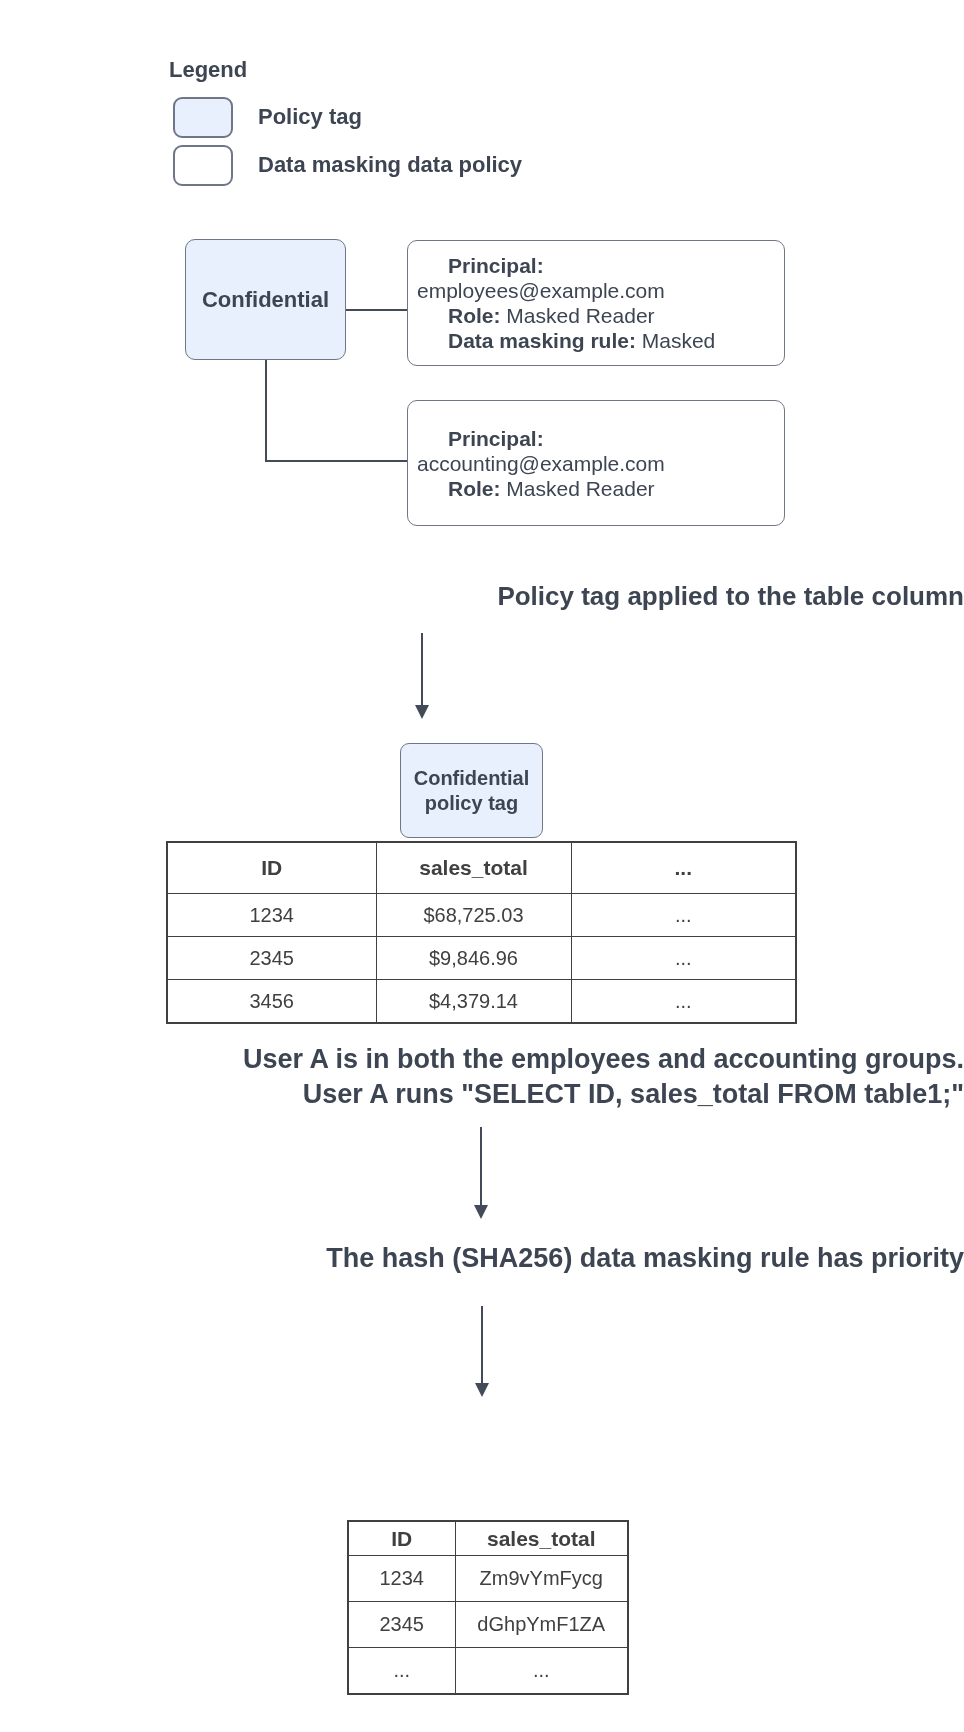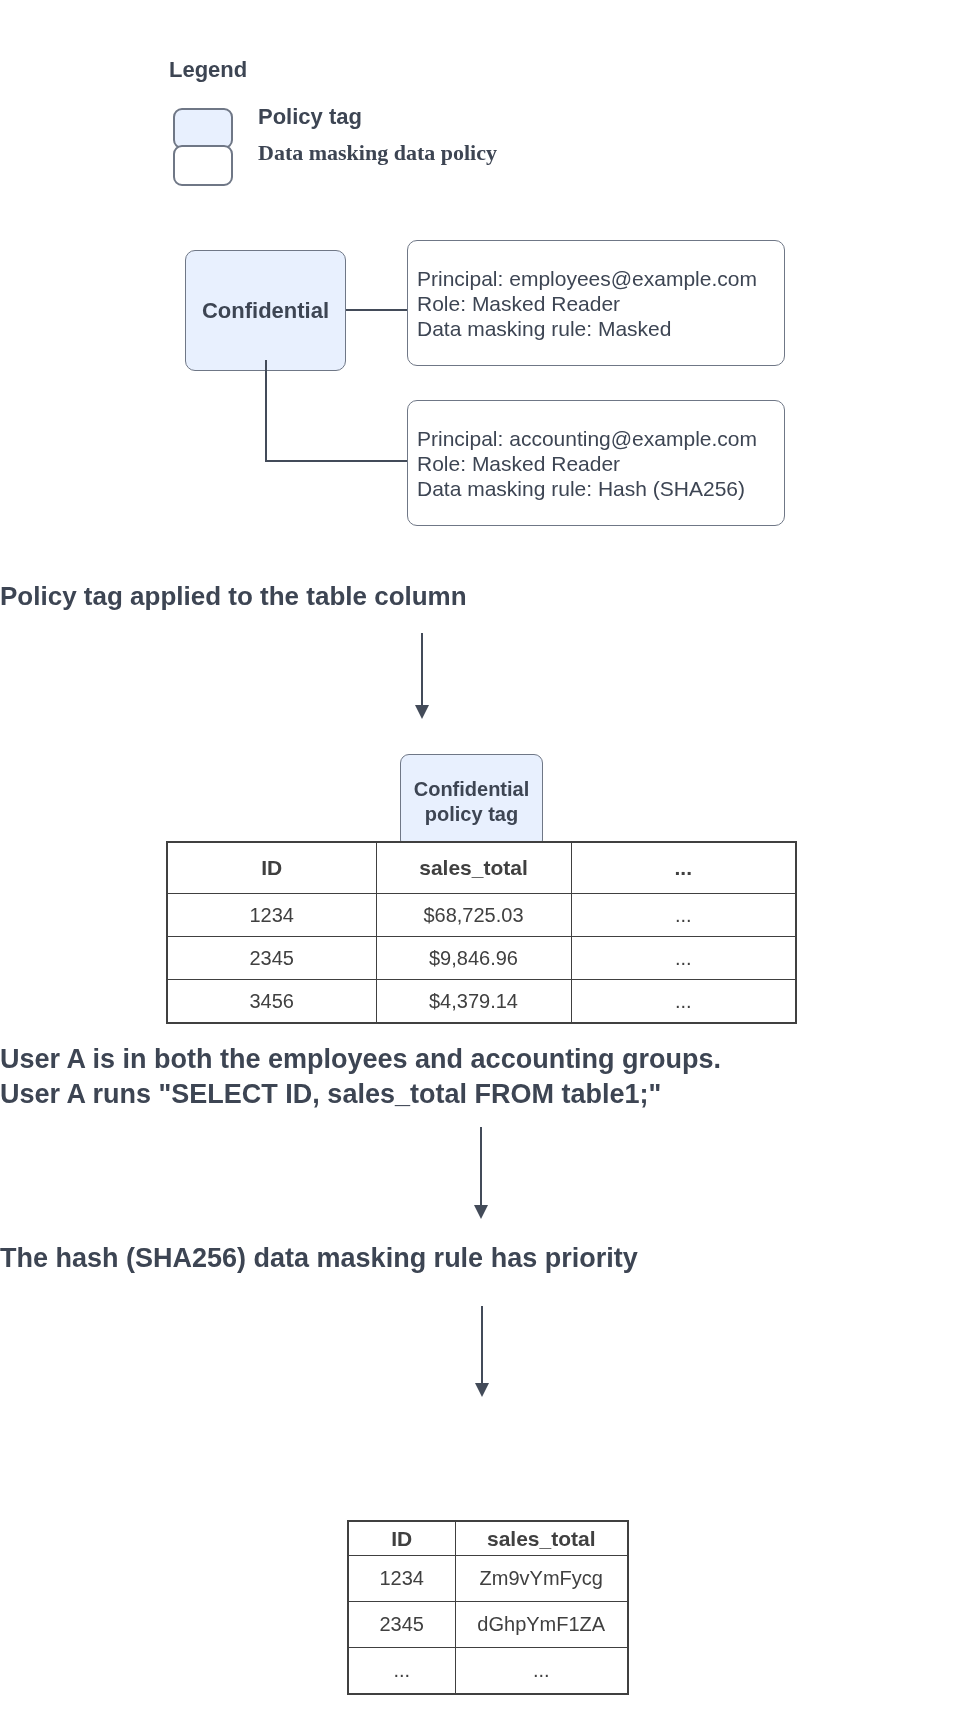--- a/index.html
+++ b/index.html
@@ -6,51 +6,51 @@
   .canvas {
     position:relative; width:964px; height:1732px; background:#ffffff;
     font-family:"Liberation Sans", sans-serif; color:#3d4553; overflow:hidden;
   }
   .abs { position:absolute; }
   .node {
     position:absolute; box-sizing:border-box;
     border:1.5px solid #6f7786; border-radius:10px;
     display:flex; align-items:center; justify-content:center;
   }
-  .fill-blue { background:#e8f0fe;margin-top:11px; }
+  .fill-blue { background:#e8f0fe; }
   .fill-white { background:#ffffff; }
 
   
   #legend-title { left:169px; top:57px; font-size:22px; font-weight:bold; }
   .legend-swatch { position:absolute; left:173px; width:60px; height:41px;
     box-sizing:border-box; border:2px solid #6f7786; border-radius:9px; }
   #legend-swatch-policy-tag { top:97px; }
   #legend-swatch-data-policy { top:145px; }
   .legend-label { position:absolute; left:258px; font-size:22px; font-weight:bold; }
   #legend-label-policy-tag { top:104px; }
-  #legend-label-data-policy { top:140px;font-family:Liberation Serif, serif; }
+  #legend-label-data-policy { top:152px; }
 
   
   #confidential-node { left:185px; top:239px; width:161px; height:121px;
     font-size:22px; font-weight:bold; }
   .policy-box { left:407px; width:378px; height:126px;
     flex-direction:column; align-items:flex-start; justify-content:center;
     padding-left:9px; font-size:21px; line-height:25px; }
   #policy1 { top:240px; }
   #policy2 { top:400px; }
-  .pline b { font-weight:normal; }
+  .pline b { font-weight:bold;margin-left:31px; }
 
   
   .line { position:absolute; background:#434b59; }
   #conn1  { left:346px; top:309px; width:61px;  height:2px; }
   #conn2v { left:265px; top:360px; width:2px;   height:102px; }
   #conn2h { left:265px; top:460px; width:142px; height:2px; }
 
   
-  .heading { position:absolute; left:0; width:964px; text-align:left; font-weight:bold; }
+  .heading { position:absolute; left:0; width:964px; text-align:right; font-weight:bold; }
   #heading-applied  { top:581px;  font-size:26px; }
   #heading-groups   { top:1042px; font-size:27px; line-height:35px; }
   #heading-priority { top:1243px; font-size:27px; }
 
   
   .arrow-line { position:absolute; width:2px; background:#434b59; }
   .arrow-head { position:absolute; width:0; height:0;
     border-left:7px solid transparent; border-right:7px solid transparent;
     border-top:14px solid #434b59; }
   #arrowA-line { left:421px; top:633px; height:73px; }
@@ -119,24 +119,20 @@
 
   <div class="node policy-box fill-white" id="policy2">
     <div class="pline">
       <b>Principal:</b>
       <span>accounting@example.com</span>
     </div>
     <div class="pline">
       <b>Role:</b>
       <span>Masked Reader</span>
     </div>
-    <div class="pline">
-      <b>Data masking rule:</b>
-      <span>Hash (SHA256)</span>
-    </div>
   </div>
 
   <div class="heading" id="heading-applied">Policy tag applied to the table column</div>
 
   <div class="arrow-line" id="arrowA-line"></div>
   <div class="arrow-head" id="arrowA-head"></div>
 
   <div class="node fill-blue" id="column-tag">
     <div>Confidential</div>
     <div>policy tag</div>

